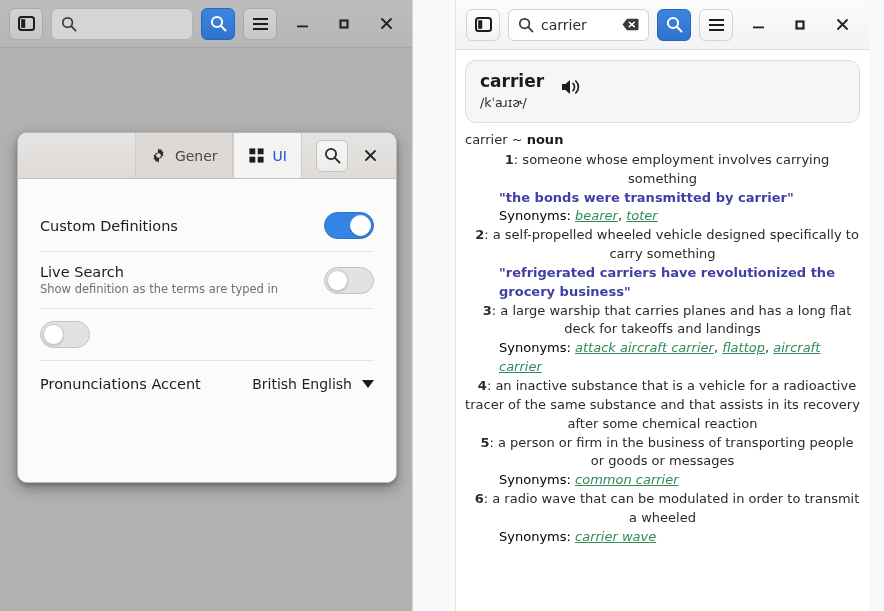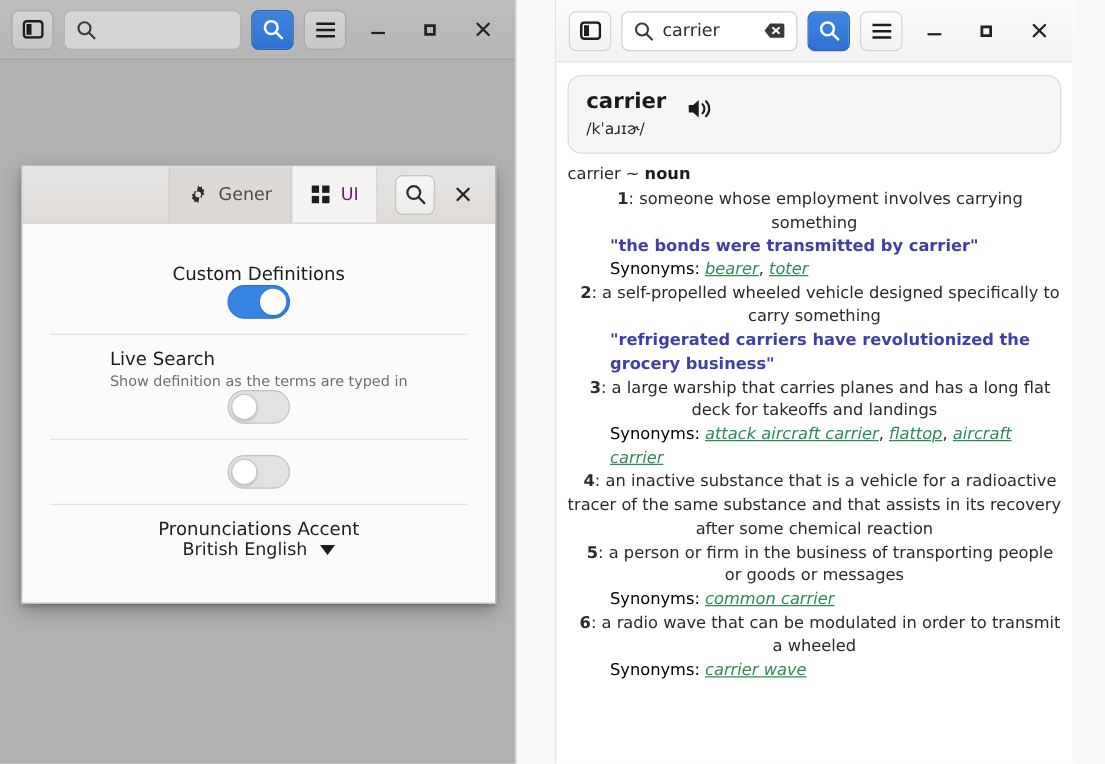--- a/index.html
+++ b/index.html
@@ -47,51 +47,51 @@
   .search-text { font-size: 14px; color: #2b2b2b; flex: 1; }
   .search-text.placeholder { color: #8c8c8c; }
 
   #left-body { width: 100%; height: calc(100% - 48px); background: #b1b1b1; }
 
   
   #settings-dialog {
     position: absolute; left: 17px; top: 132px; width: 380px; height: 351px;
     background: #f4f4f2;
     border: 1px solid #b9b9b9;
-    border-radius: 0;
+    border-radius: 10px;
     box-shadow: 0 6px 14px rgba(0,0,0,.30), 0 2px 4px rgba(0,0,0,.22);
     overflow: hidden;
   }
   #settings-headerbar {
     height: 46px; width: 100%;
     background: linear-gradient(#e6e4e2,#dedbd9);
     border-bottom: 1px solid #c4c2c0;
     display: flex; align-items: stretch;
   }
   .tabspacer { flex: 1; }
   .stab {
     display: flex; align-items: center; gap: 8px;
     padding: 0 14px; font-size: 14px; color: #3b3b3b;
     border-left: 1px solid #cfcdcb; border-right: 1px solid #cfcdcb;
     cursor: pointer;
   }
   .stab.inactive { background: #ddd9d6; color: #4a4a4a; }
-  .stab.active { background: #f4f3f1; color: #701a75; }
+  .stab.active { background: #f4f3f1; color: #1d4ed8; }
   .stab .tlabel { white-space: nowrap; overflow: hidden; }
   .dlg-btns { display: flex; align-items: center; gap: 6px; padding: 0 10px 0 14px; }
   .dlg-btn {
     width: 32px; height: 32px; border-radius: 6px;
     display: flex; align-items: center; justify-content: center; cursor: pointer;
   }
   .dlg-btn.raised { background: linear-gradient(#f6f6f5,#ececea); border: 1px solid #c6c4c2; }
 
   #settings-body { padding: 24px 22px 0 22px; background: #fbfbfa; height: calc(100% - 46px); }
   .setting-row {
     display: flex; align-items: center; justify-content: space-between;
-    min-height: 40px; padding: 9px 0; flex-direction: column;
+    min-height: 40px; padding: 9px 0;
   }
   .setting-title { font-size: 14.5px; color: #1c1c1c; }
   .setting-sub { font-size: 11.5px; color: #6f6f6f; margin-top: 2px; }
   .divider { height: 1px; background: #e3e3e1; margin: 3px 0; }
   .toggle {
     width: 50px; height: 27px; border-radius: 14px;
     position: relative; cursor: pointer; flex: none;
     border: 1px solid #c2c2c2; background: #e2e2e0;
   }
   .toggle.on { background: #3584e4; border-color: #2b72cd; }
@@ -104,21 +104,21 @@
   .toggle.on .knob { left: auto; right: 2px; border-color: #ffffff; }
   .combo { display: flex; align-items: center; gap: 10px; cursor: pointer; }
   .combo-val { font-size: 14px; color: #1f1f1f; }
   .caret {
     width: 0; height: 0; border-left: 6px solid transparent;
     border-right: 6px solid transparent; border-top: 8px solid #1c1c1c;
   }
 
   
   #right-window {
-    position: absolute; left: 444px; top: 0; width: 414px; height: 611px;
+    position: absolute; left: 455px; top: 0; width: 414px; height: 611px;
     background: #ffffff; overflow: hidden;
     border-left: 1px solid #e2e2e2;
   }
   #right-headerbar {
     height: 50px; width: 100%;
     background: linear-gradient(#fbfbfb,#f3f3f3);
     border-bottom: 1px solid #e0e0e0;
     display: flex; align-items: center; gap: 8px; padding: 0 10px;
   }
   .hdr-btn.light { background: linear-gradient(#fdfdfd,#f2f2f2); border: 1px solid #d4d4d4; }

